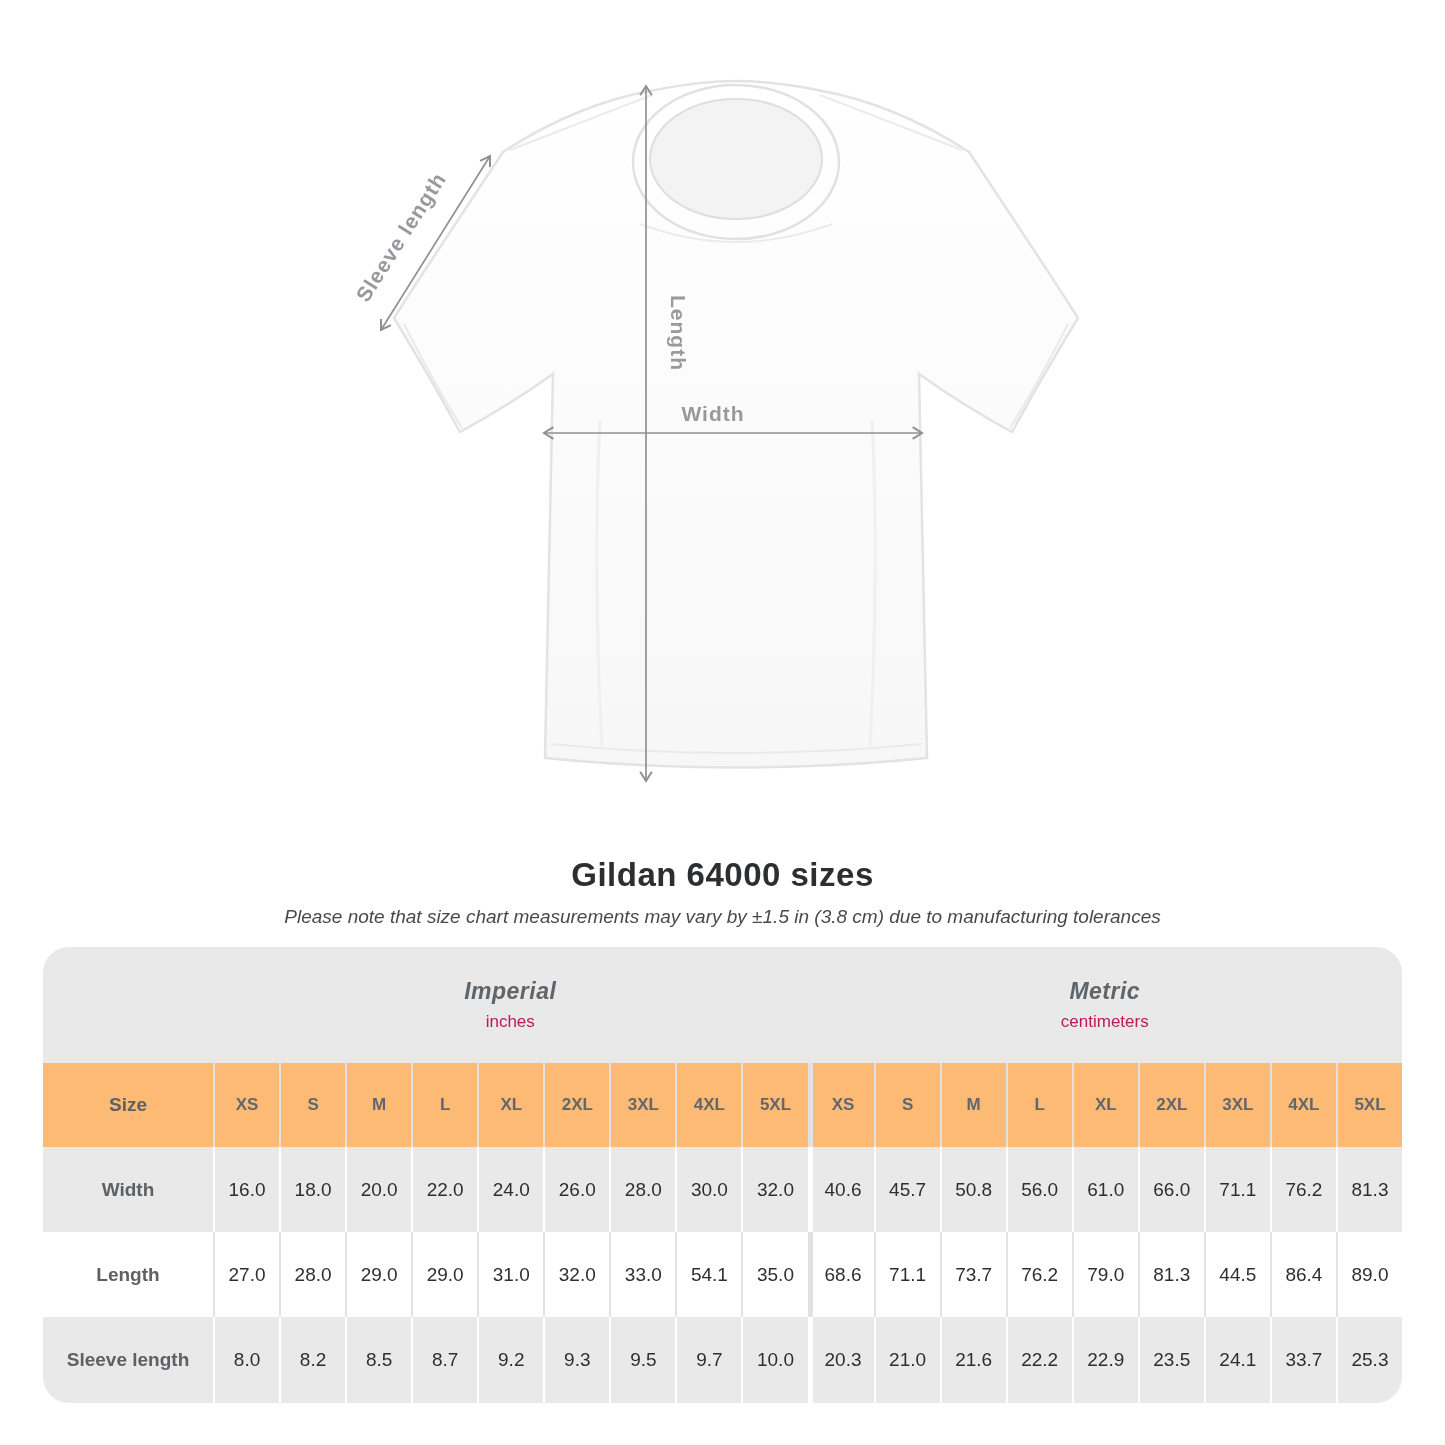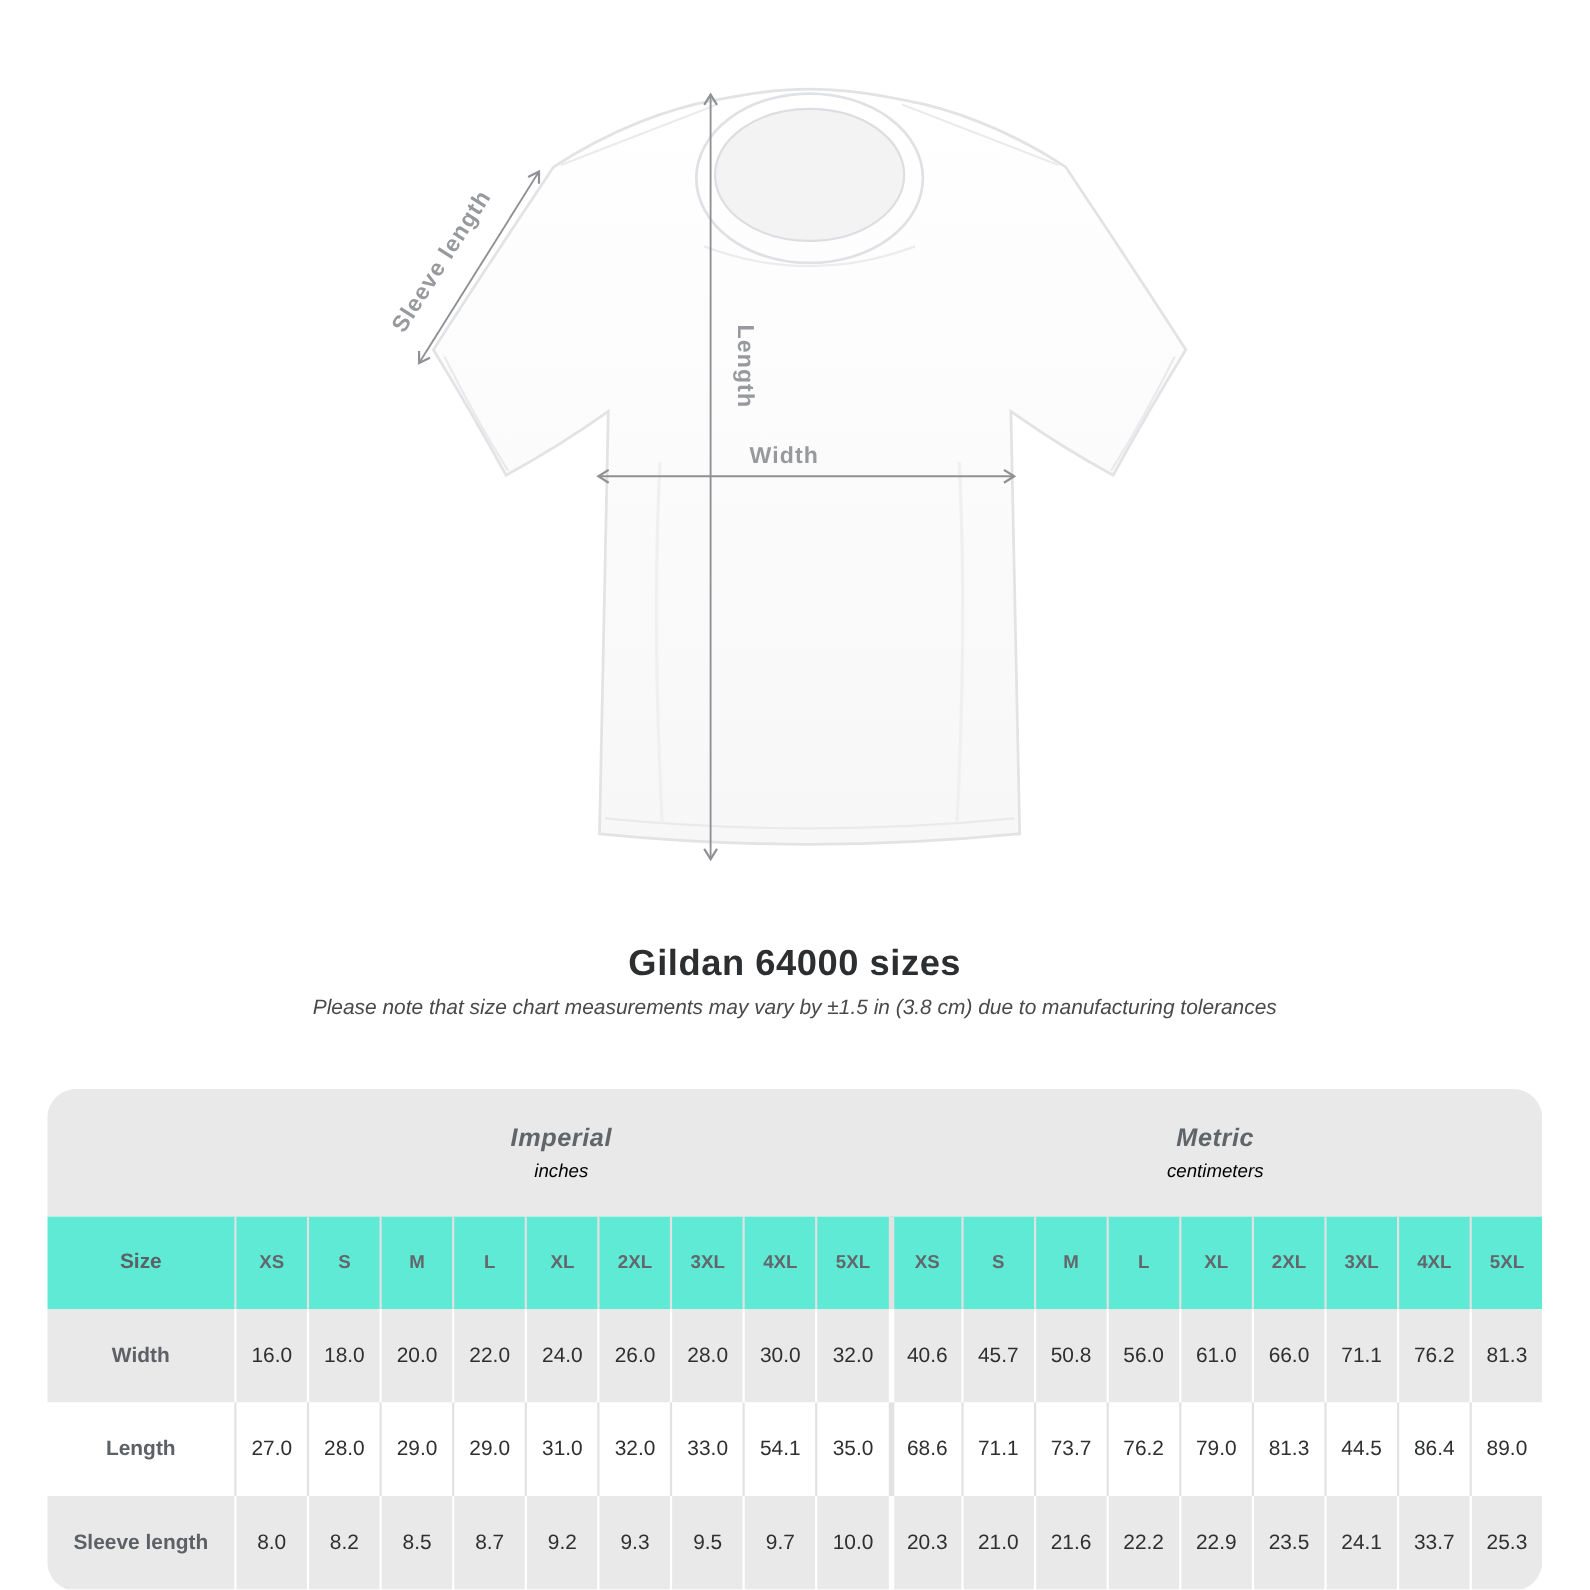--- a/index.html
+++ b/index.html
@@ -9,30 +9,30 @@
   }
   
   .shirt-svg{position:absolute;top:0;left:0;display:block;}
   .measure-label{font-weight:bold;font-size:21px;fill:#97999c;letter-spacing:1px;}
   
   .title-block{position:absolute;top:844px;left:0;width:100%;text-align:center;}
   .chart-title{margin:12px;font-size:33px;font-weight:bold;color:#2d2e30;letter-spacing:.5px;}
   .chart-subtitle{margin:10px 0 12px;font-size:19px;font-style:italic;color:#48494b;}
   
   .size-table{
-    position:absolute;left:43px;top:990px;width:1359px;height:456px;
+    position:absolute;left:43px;top:947px;width:1359px;height:456px;
     border-radius:26px;overflow:hidden;
   }
   .band{display:flex;height:116px;background:#e9e9e9;}
   .band .spacer{width:170px;}
   .band .group{flex:1;display:flex;flex-direction:column;align-items:center;justify-content:center;}
   .g-label{font-size:23px;font-weight:bold;font-style:italic;color:#60656a;letter-spacing:.5px;}
-  .g-units{margin-top:7px;font-size:17px;font-style:italic;color:#000000;}
+  .g-units{margin-top:7px;font-size:17px;color:#be185d;}
   .tr{display:grid;grid-template-columns:170px repeat(18,1fr);}
-  .row-size{height:84px;background:#5eead4;}
+  .row-size{height:84px;background:#fdba74;}
   .row-w   {height:85px;background:#e9e9e9;}
   .row-l   {height:85px;background:#ffffff;}
   .row-s   {height:86px;background:#e9e9e9;}
   .cell{display:flex;align-items:center;justify-content:center;}
   .td{border-left:2px solid transparent;}
   .row-size .td,.row-l .td{border-left-color:#e2e2e2;}
   .row-w .td,.row-s .td{border-left-color:#ffffff;}
   .td.gap{border-left-width:5px;}
   .rlabel{font-size:19px;font-weight:bold;color:#5d6165;}
   .sz{font-size:17px;font-weight:bold;color:#63676c;}

